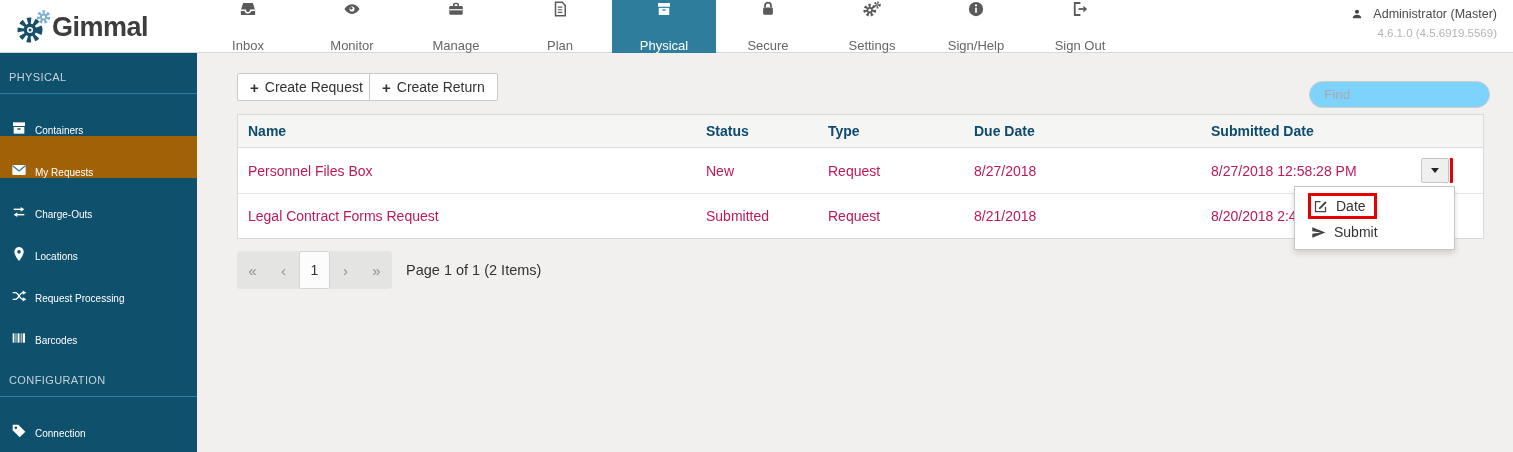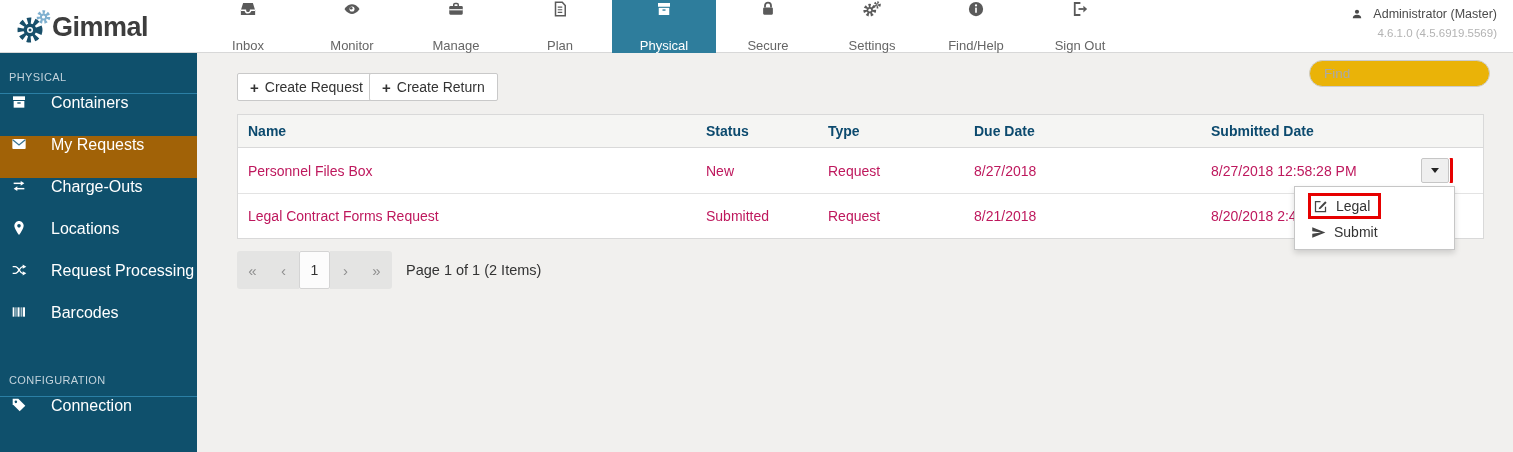--- a/index.html
+++ b/index.html
@@ -18,32 +18,32 @@
   .nav-tab.active { background: #2e7d9c; color: #fff; }
   .nav-tab.active .nav-label { color: #fff; }
   .userbox { position: absolute; right: 16px; top: 7px; text-align: right; }
   .user-line { font-size: 12.5px; color: #4a4a4a; display: flex; align-items: center; justify-content: flex-end; gap: 10px; }
   .user-line svg { width: 12px; height: 12px; color: #4a4a4a; }
   .version-line { font-size: 11.5px; color: #b3b3b3; margin-top: 6px; }
 
   
   .sidebar { position: absolute; left: 0; top: 53px; width: 197px; height: 399px; background: #0f506c; z-index: 4; }
   .side-section-label { padding: 18px 0 10px 9px; font-size: 11px; color: #c3d3dc; letter-spacing: 0.4px; border-bottom: 1px solid #2b7fa5; }
-  .side-item { height: 42px; display: flex; align-items: flex-start; padding-left: 11px; gap: 24px; color: #fff; font-size: 16px; cursor: pointer; }
+  .side-item { height: 42px; display: flex; align-items: flex-end; padding-left: 11px; gap: 8px; color: #fff; font-size: 10px; cursor: pointer; }
   .side-item svg { width: 16px; height: 16px; flex: 0 0 16px; }
   .side-item.active { background: #a16207; }
   .side-gap { height: 22px; }
 
   
   .main { position: absolute; left: 197px; top: 53px; width: 1316px; height: 399px; background: #f1f0ee; }
   .btn { position: absolute; top: 20px; height: 28px; background: #fff; border: 1px solid #c9c9c9; border-radius: 2px; font-size: 14px; color: #333; display: flex; align-items: center; gap: 6px; padding: 0 12px; cursor: pointer; font-family: inherit; }
   .btn .plus { font-weight: bold; font-size: 15px; color: #333; }
   .btn-create-request { left: 40px; }
   .btn-create-return { left: 172px; }
-  .find-input { position: absolute; left: 1112px; top: 7px; width: 181px; height: 27px; border: 1px solid #ccc; border-radius: 14px; padding: 0 14px; font-size: 13.5px; color: #444; background: #eab308; outline: none; font-family: inherit; }
+  .find-input { position: absolute; left: 1112px; top: 28px; width: 181px; height: 27px; border: 1px solid #ccc; border-radius: 14px; padding: 0 14px; font-size: 13.5px; color: #444; background: #7dd3fc; outline: none; font-family: inherit; }
   .find-input::placeholder { color: #a9a9a9; }
 
   
   .grid { position: absolute; left: 40px; top: 61px; width: 1247px; border: 1px solid #d9d9d9; background: #fff; }
   .grid-row { display: grid; grid-template-columns: 458px 122px 146px 237px 220px 64px; align-items: center; }
   .grid-header { height: 33px; background: #f5f5f3; border-bottom: 1px solid #d9d9d9; }
   .grid-header .cell { font-weight: bold; font-size: 14px; color: #0c4a6e; }
   .cell { padding-left: 10px; font-size: 14px; color: #be185d; white-space: nowrap; overflow: hidden; }
   .data-row { height: 45px; background: #fff; }
   .data-row + .data-row { border-top: 1px solid #e3e3e3; }
@@ -136,21 +136,21 @@
           <circle cx="20" cy="6.5" r="0.9" fill="#fff"></circle>
         </svg>
       <span class="nav-label">Settings</span>
     </div>
     <div class="nav-tab">
       <svg viewBox="0 0 24 24">
           <circle cx="12" cy="12" r="9.5" fill="currentColor"></circle>
           <rect x="10.9" y="10.2" width="2.2" height="6.8" fill="#fff"></rect>
           <circle cx="12" cy="7.3" r="1.5" fill="#fff"></circle>
         </svg>
-      <span class="nav-label">Find/Help</span>
+      <span class="nav-label">Sign/Help</span>
     </div>
     <div class="nav-tab">
       <svg viewBox="0 0 24 24">
           <path d="M12.5 4 H5 V20 H12.5" fill="none" stroke="currentColor" stroke-width="2.4"></path>
           <path d="M10 12 H17" stroke="currentColor" stroke-width="2.4"></path>
           <path d="M16.5 7.5 L21.5 12 L16.5 16.5 Z" fill="currentColor"></path>
         </svg>
       <span class="nav-label">Sign Out</span>
     </div>
   </div>
@@ -298,21 +298,21 @@
   </div>
 </div>
 
 <div class="dropdown">
   <div class="menu-item">
     <span class="annot-box">
       <svg viewBox="0 0 24 24">
           <path d="M20 12.5 V20 H4 V4 H12" fill="none" stroke="currentColor" stroke-width="2"></path>
           <path d="M10 13.5 L19.5 3.5 L21.8 5.8 L12.2 15.5 L9 16.5 Z" fill="currentColor"></path>
         </svg>
-      <span>Legal</span>
+      <span>Date</span>
     </span>
   </div>
   <div class="menu-item">
     <svg viewBox="0 0 24 24">
         <path d="M2 20.5 L23 12 L2 3.5 L2 10 L16 12 L2 14 Z" fill="currentColor"></path>
       </svg>
     <span>Submit</span>
   </div>
 </div>
 

